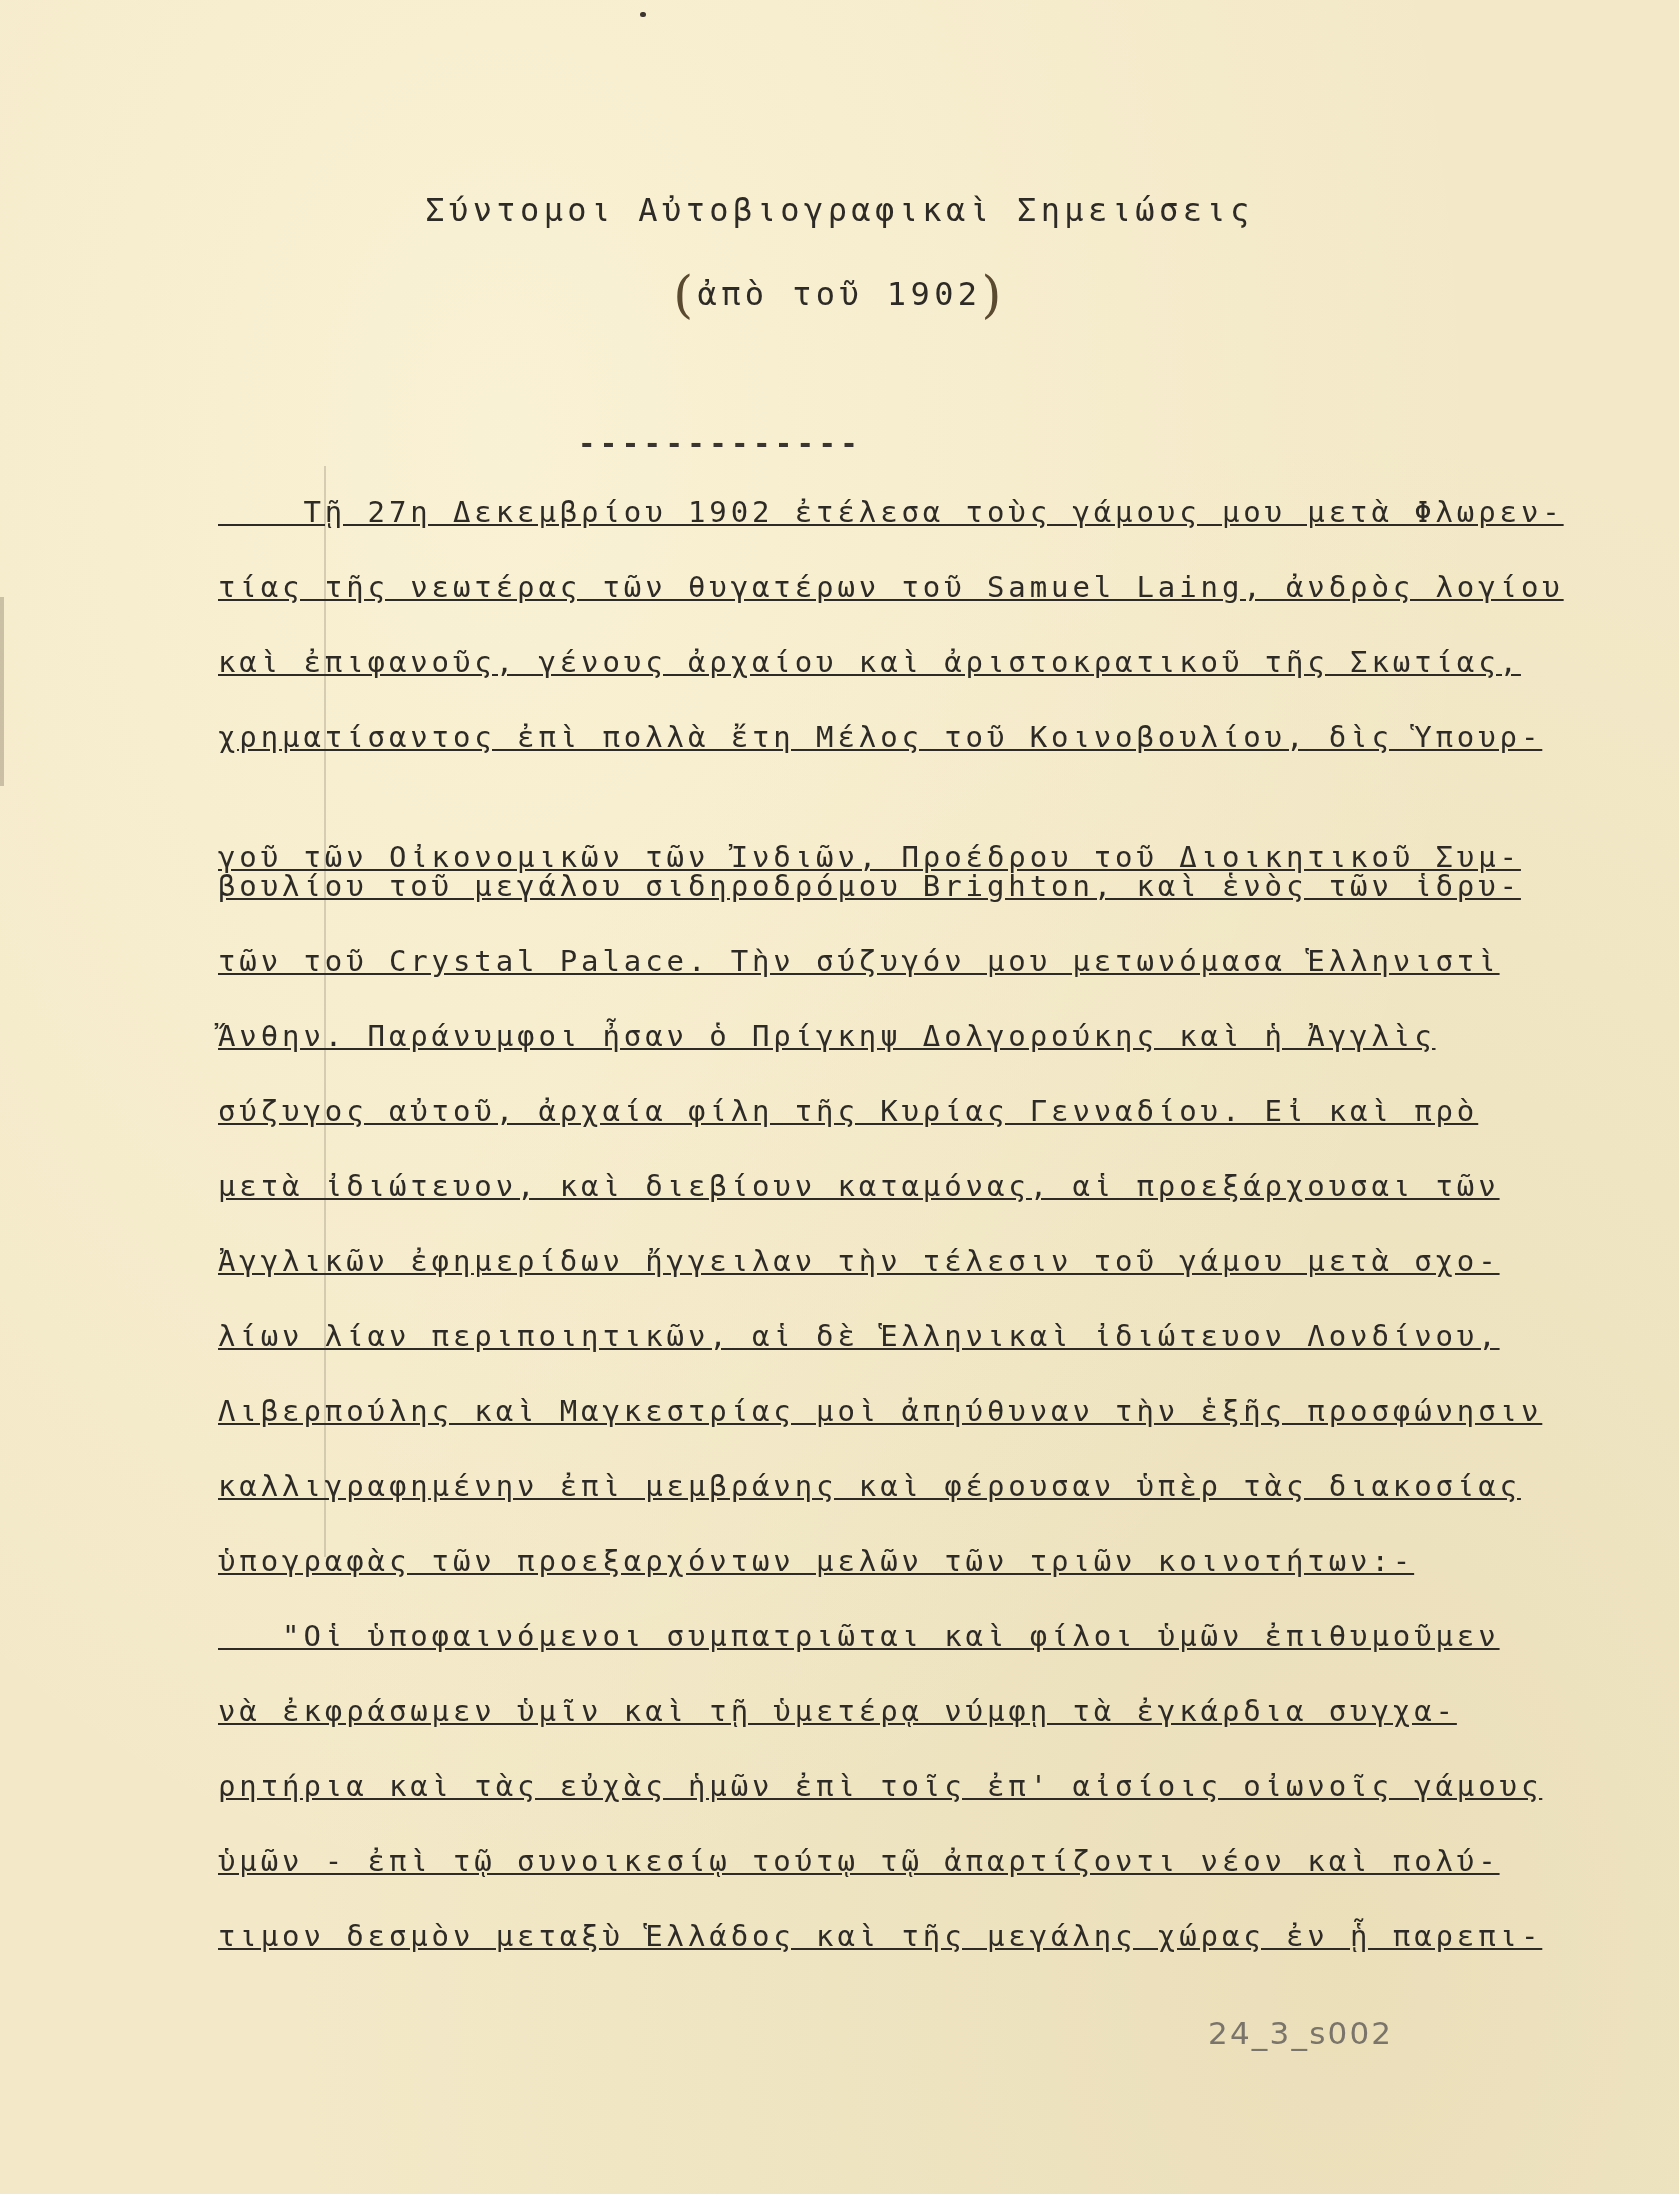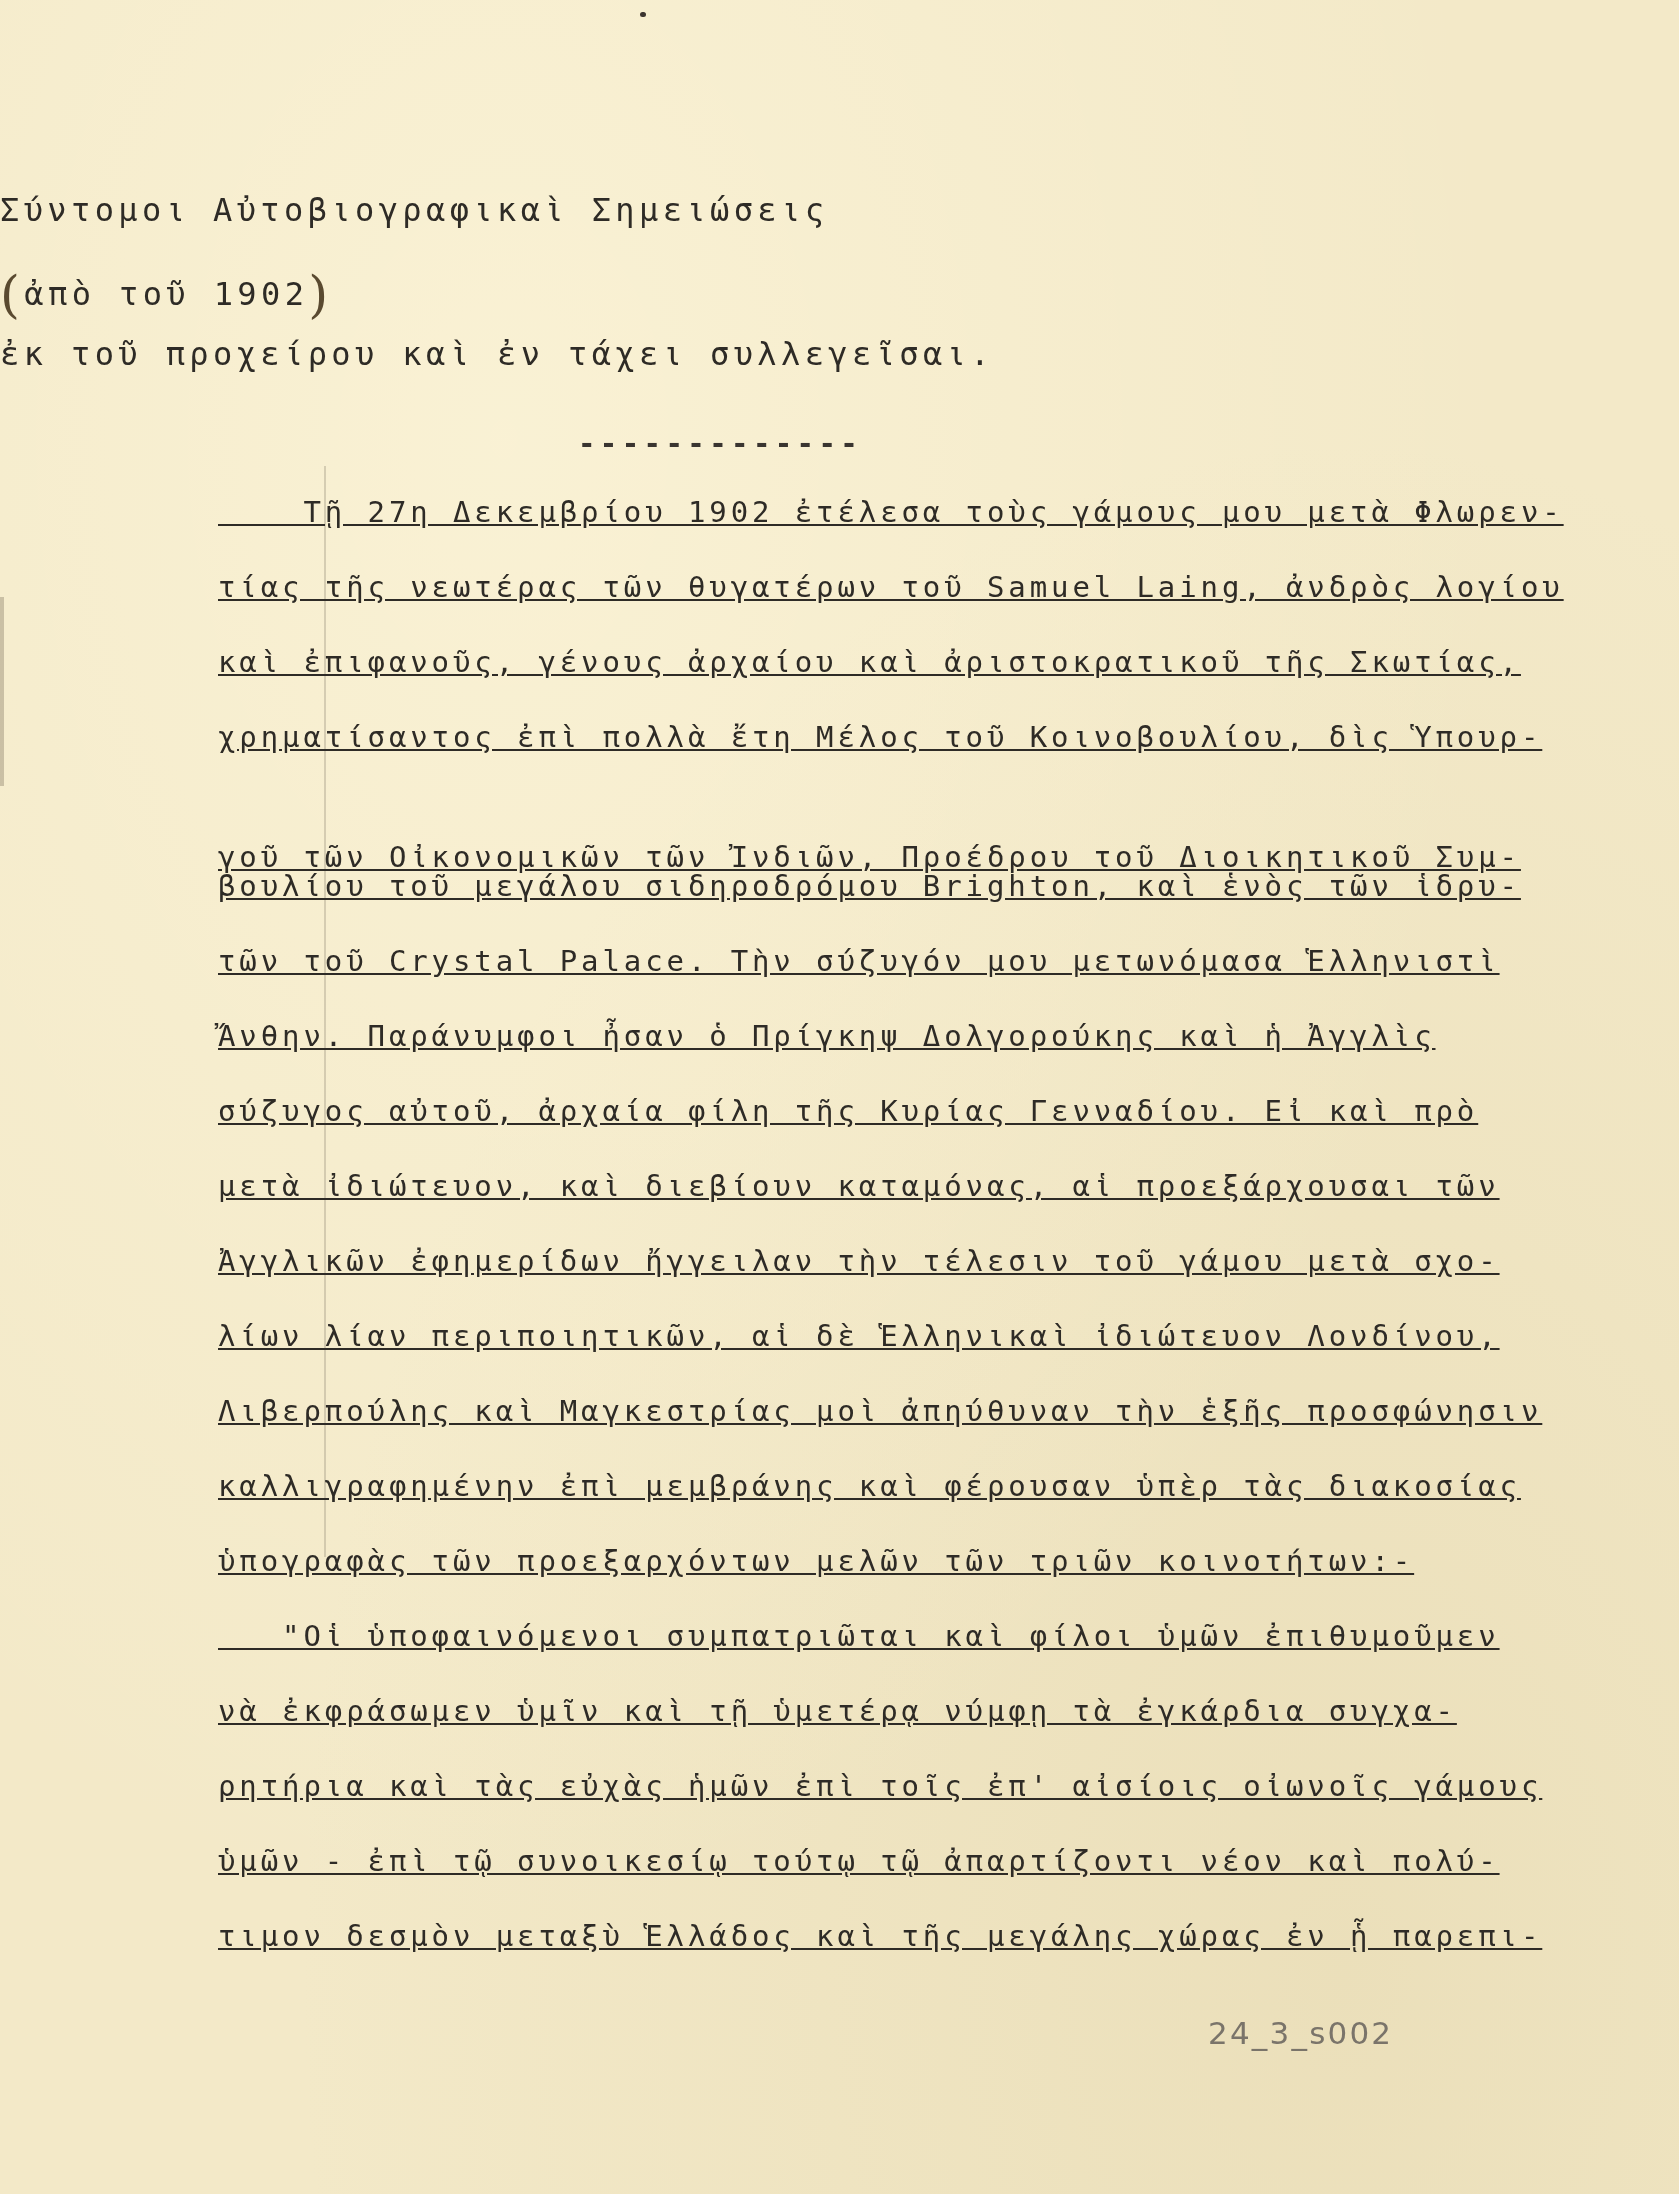--- a/index.html
+++ b/index.html
@@ -26,21 +26,21 @@
   .left-edge {
     position: absolute; left: 0; top: 597px; width: 4.4px; height: 189px;
     background: rgba(120,110,90,0.35);
   }
   .top-dot {
     position: absolute; left: 640px; top: 11.6px; width: 5.8px; height: 5.8px;
     border-radius: 50%; background: #3c3530;
   }
   .title {
     position: absolute; left: 0; width: 100%;
-    font-size: 32px; letter-spacing: 4.4px;
+    text-align: center; font-size: 32px; letter-spacing: 4.4px;
     white-space: pre;
   }
   .title-1 { top: 191px; }
   .title-2 { top: 265px; }
   .title-3 { top: 335px; }
   .paren { font-family: "DejaVu Serif", serif; font-size: 51px; color: #5a4a30; vertical-align: -7.3px; }
   .divider {
     position: absolute; left: 578px; top: 426px;
     font-size: 29px; letter-spacing: 4.4px; font-weight: bold; color: #3a3530;
   }
@@ -59,21 +59,20 @@
 </head>
 <body>
 
 <div class="page">
   <div class="top-dot"></div>
   <div class="left-edge"></div>
   <div class="fold-line"></div>
 
   <div class="title title-1">Σύντομοι Αὐτοβιογραφικαὶ Σημειώσεις</div>
   <div class="title title-2"><span class="paren">(</span><span>ἀπὸ τοῦ 1902</span><span class="paren">)</span></div>
-  <div class="title title-3">ἐκ τοῦ προχείρου καὶ ἐν τάχει συλλεγεῖσαι.</div>
 
   <div class="divider">-------------</div>
 
   <div class="body-line" style="top:495px">    Τῇ 27η Δεκεμβρίου 1902 ἐτέλεσα τοὺς γάμους μου μετὰ Φλωρεν-</div>
   <div class="body-line" style="top:570px">τίας τῆς νεωτέρας τῶν θυγατέρων τοῦ Samuel Laing, ἀνδρὸς λογίου</div>
   <div class="body-line" style="top:645px">καὶ ἐπιφανοῦς, γένους ἀρχαίου καὶ ἀριστοκρατικοῦ τῆς Σκωτίας,</div>
   <div class="body-line" style="top:720px">χρηματίσαντος ἐπὶ πολλὰ ἔτη Μέλος τοῦ Κοινοβουλίου, δὶς Ὑπουρ-</div>
   <div class="body-line" style="top:840px">γοῦ τῶν Οἰκονομικῶν τῶν Ἰνδιῶν, Προέδρου τοῦ Διοικητικοῦ Συμ-</div>
   <div class="body-line" style="top:869px">βουλίου τοῦ μεγάλου σιδηροδρόμου Brighton, καὶ ἑνὸς τῶν ἱδρυ-</div>
   <div class="body-line" style="top:944px">τῶν τοῦ Crystal Palace. Τὴν σύζυγόν μου μετωνόμασα Ἑλληνιστὶ</div>

